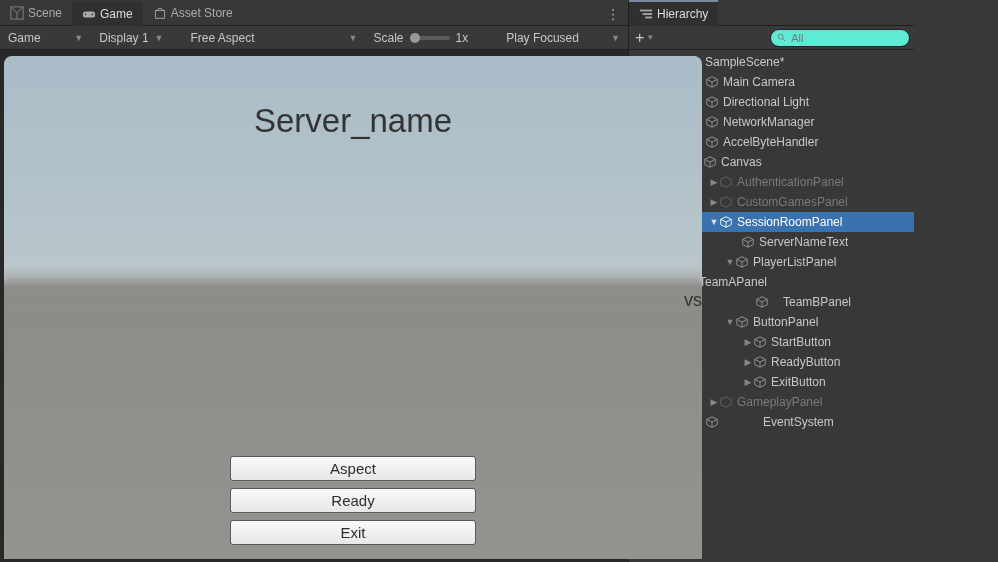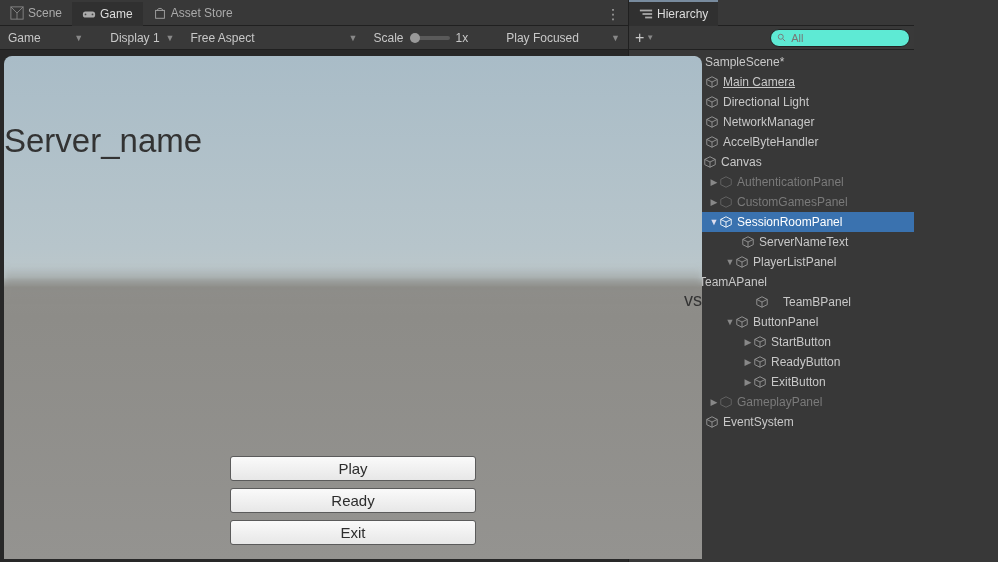--- a/index.html
+++ b/index.html
@@ -26,21 +26,21 @@
     width: 698px; height: 503px; position: absolute; left: 4px; top: 6px;
     background: linear-gradient(to bottom, #a9bcc7 0%, #b7c5cb 38%, #bcc7ca 44%, #8f8e8a 46%, #8d8c88 52%, #949390 100%);
     border-radius: 8px 8px 0 0;
     overflow: hidden;
   }
   .horizon-blur {
     position: absolute; left:0; right:0; top: 42%; height: 32px;
     background: linear-gradient(to bottom, rgba(185,195,198,0) 0%, rgba(140,140,136,.6) 50%, rgba(140,140,136,0) 100%);
     filter: blur(3px);
   }
-  .server-title { position: absolute; width: 100%; text-align: left; top: 46px; color: #333; font-size: 33px; font-weight: 400; margin-top: 20px; }
+  .server-title { position: absolute; width: 100%; text-align: center; top: 46px; color: #333; font-size: 33px; font-weight: 400; }
   .vs-text { position: absolute; width: 100%; text-align: right; top: 234px; color: #333; font-size: 18px; }
   .btn-stack { position: absolute; left: 50%; transform: translateX(-50%); top: 400px; display: flex; flex-direction: column; gap: 7px; }
   .ui-btn {
     width: 246px; height: 25px; border: 1px solid #5b5b5b;
     background: linear-gradient(to bottom, #fafafa 0%, #e7e7e7 100%);
     color: #2d2d2d; font-size: 15px; border-radius: 3px; cursor: pointer;
   }
 
   
   .right-panel { width: 286px; height: 562px; display: flex; flex-direction: column; background: #383838; border-left: 1px solid #202020; }
@@ -99,21 +99,21 @@
       <span>Asset Store</span>
     </div>
     <div class="kebab">⋮</div>
   </div>
 
   <div class="toolbar-row">
     <div class="toolbar-drop" style="width:98px; justify-content:space-between;">
       <span>Game</span>
       <span class="caret">▼</span>
     </div>
-    <div class="toolbar-drop" style="width:98px; justify-content:flex-end;">
+    <div class="toolbar-drop" style="width:98px; justify-content:flex-start;">
       <span>Display 1</span>
       <span class="caret">▼</span>
     </div>
     <div class="toolbar-drop" style="width:198px; justify-content:space-between;">
       <span>Free Aspect</span>
       <span class="caret">▼</span>
     </div>
     <div class="scale-group">
       <span>Scale</span>
       <div class="slider">
@@ -126,21 +126,21 @@
       <span class="caret">▼</span>
     </div>
   </div>
 
   <div class="game-viewport">
     <div class="game-canvas">
       <div class="horizon-blur"></div>
       <div class="server-title">Server_name</div>
       <div class="vs-text">vs</div>
       <div class="btn-stack">
-        <button class="ui-btn">Play</button>
+        <button class="ui-btn">Aspect</button>
         <button class="ui-btn">Ready</button>
         <button class="ui-btn">Exit</button>
       </div>
     </div>
   </div>
 </div>
 
 <div class="right-panel">
   <div class="rtab-row">
     <div class="rtab">
@@ -177,21 +177,21 @@
       <span class="arrow">▼</span>
       <span class="unity">
           <svg viewBox="0 0 16 16">
             <polygon points="8,1 15,5 15,11 8,15 1,11 1,5" fill="#bbb"></polygon>
             <polygon points="8,1 15,5 8,8 1,5" fill="#ddd"></polygon>
           </svg>
         </span>
       <span>SampleScene*</span>
     </div>
 
-    <div class="node" style="padding-left:76px;text-decoration:underline;">
+    <div class="node" style="padding-left:76px;">
       <span class="cube">
           <svg viewBox="0 0 16 16">
             <polygon points="8,2 14,5 14,11 8,14 2,11 2,5" fill="none" stroke="#999"></polygon>
             <line x1="2" y1="5" x2="8" y2="8" stroke="#999"></line>
             <line x1="14" y1="5" x2="8" y2="8" stroke="#999"></line>
             <line x1="8" y1="8" x2="8" y2="14" stroke="#999"></line>
           </svg>
         </span>
       <span>Main Camera</span>
     </div>
@@ -383,21 +383,21 @@
     <div class="node dim" style="padding-left:80px;">
       <span class="arrow">▶</span>
       <span class="cube">
           <svg viewBox="0 0 16 16">
             <polygon points="8,2 14,5 14,11 8,14 2,11 2,5" fill="none" stroke="#666"></polygon>
           </svg>
         </span>
       <span>GameplayPanel</span>
     </div>
 
-    <div class="node" style="padding-left:76px;">
+    <div class="node" style="padding-left:76px;gap:40px;">
       <span class="cube">
           <svg viewBox="0 0 16 16">
             <polygon points="8,2 14,5 14,11 8,14 2,11 2,5" fill="none" stroke="#999"></polygon>
             <line x1="2" y1="5" x2="8" y2="8" stroke="#999"></line>
             <line x1="14" y1="5" x2="8" y2="8" stroke="#999"></line>
             <line x1="8" y1="8" x2="8" y2="14" stroke="#999"></line>
           </svg>
         </span>
       <span>EventSystem</span>
     </div>

